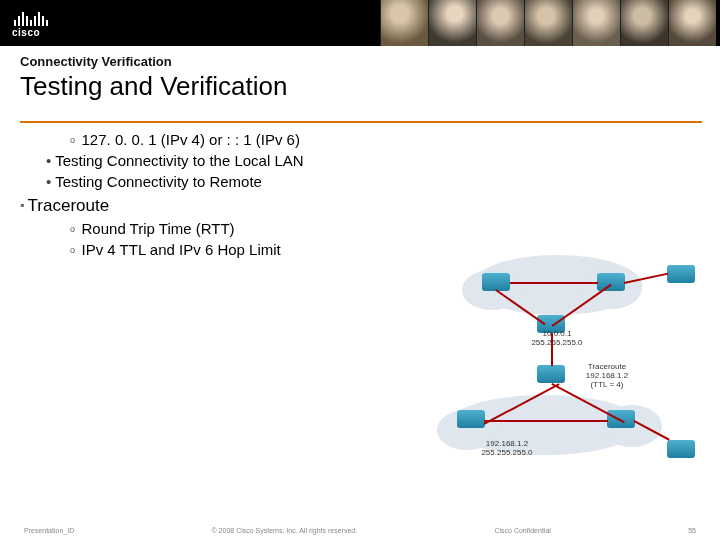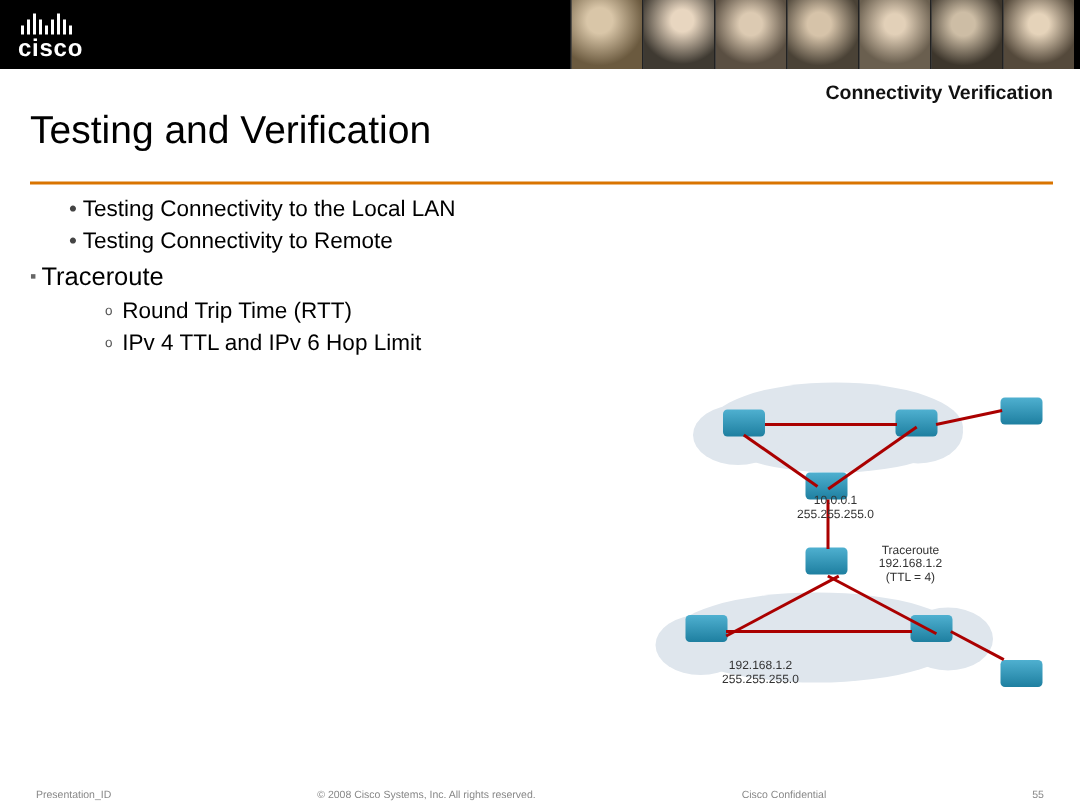--- a/index.html
+++ b/index.html
@@ -1,26 +1,26 @@
 <!DOCTYPE html>
 <html><head>
 <meta charset="utf-8">
 <style>
   * { margin: 0; padding: 0; box-sizing: border-box; }
   body { width: 720px; height: 540px; font-family: Arial, Helvetica, sans-serif; background: #fff; position: relative; overflow: hidden; }
   .header-bar { height: 46px; background: #000; display: flex; align-items: center; justify-content: space-between; padding: 0 4px 0 12px; }
   .logo { display: flex; flex-direction: column; align-items: flex-start; }
   .logo-bars { display: flex; gap: 2px; align-items: flex-end; height: 18px; margin-left: 2px; }
   .logo-bars span { width: 2px; background: #fff; display: inline-block; }
-  .logo-text { color: #fff; font-size: 16px; letter-spacing: 0.5px; margin-top: 1px; font-weight: bold; }
+  .logo-text { color: #fff; font-size: 10px; letter-spacing: 0.5px; margin-top: 1px; font-weight: bold; }
   .header-photos { display: flex; height: 46px; }
   .header-photos .ph { width: 48px; height: 46px; background: #555; border-left: 1px solid #222; position: relative; overflow: hidden; }
   .ph-inner { position:absolute; inset:0; }
   .content { padding: 8px 18px 0 20px; }
-  .pretitle { font-size: 13px; font-weight: bold; color: #111; margin-bottom: 2px; text-align: right; }
+  .pretitle { font-size: 13px; font-weight: bold; color: #111; margin-bottom: 2px; }
   .title { font-size: 26px; font-weight: normal; color: #000; border-bottom: 2px solid #d97400; padding-bottom: 19px; margin-bottom: 8px; }
   .section-head { font-size: 17px; color: #000; margin: 6px 0 4px 0; }
   .section-head::before { content: "▪ "; font-size: 12px; color: #666; vertical-align: 2px; }
   .bullet1 { font-size: 15px; color: #000; margin: 4px 0 4px 26px; }
   .bullet1::before { content: "• "; color: #444; }
   .bullet2 { font-size: 15px; color: #000; margin: 2px 0 4px 50px; }
   .bullet2::before { content: "o  "; font-size: 9px; color: #555; vertical-align: 2px; letter-spacing: 2px; }
   .diagram { position: absolute; right: 18px; top: 255px; width: 290px; height: 210px; }
   .cloud { position: absolute; background: #dfe6ed; border-radius: 50%; filter: blur(0.3px); }
   .router-a { position:absolute; }
@@ -70,20 +70,21 @@
     <div class="ph">
         <div class="ph-inner" style="background:radial-gradient(circle at 50% 35%, #e5d3ba 18%, #54493b 70%)"></div>
       </div>
   </div>
 </div>
 
 <div class="content">
   <div class="pretitle">Connectivity Verification</div>
   <div class="title">Testing and Verification</div>
 
+  <div class="bullet2">127. 0. 0. 1 (IPv 4) or : : 1 (IPv 6)</div>
   <div class="bullet1">Testing Connectivity to the Local LAN</div>
   <div class="bullet1">Testing Connectivity to Remote</div>
 
   <div class="section-head">Traceroute</div>
   <div class="bullet2">Round Trip Time (RTT)</div>
   <div class="bullet2">IPv 4 TTL and IPv 6 Hop Limit</div>
 </div>
 
 <div class="diagram">
 

